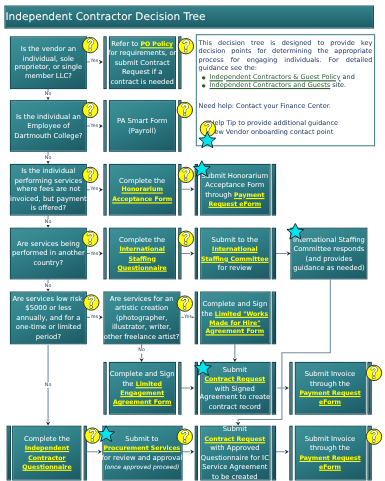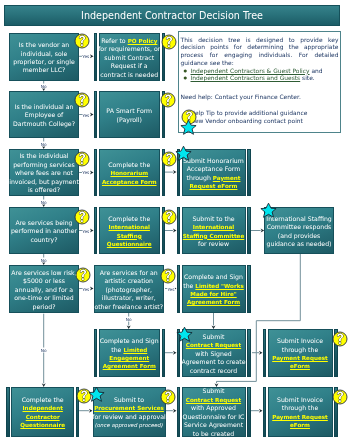--- a/index.html
+++ b/index.html
@@ -5,21 +5,21 @@
 <style>
   html,body{margin:0;padding:0;background:#ffffff;}
   body{width:350px;height:437px;position:relative;overflow:hidden;
        font-family:"DejaVu Sans",sans-serif;}
   .stage{position:absolute;left:0;top:0;width:350px;height:437px;background:#ffffff;}
 
   
   .hdr{position:absolute;left:4px;top:5px;width:336px;height:21px;
        background:linear-gradient(180deg,#35818a 0%,#2b747d 40%,#1b5c66 100%);
        border:1px solid #15505a;box-sizing:border-box;}
-  .hdr .t{display:block;text-align:center;color:#ffffff;font-size:9.6px;line-height:19px;}
+  .hdr .t{display:block;text-align:left;color:#ffffff;font-size:9.6px;line-height:19px;}
 
   
   .node{position:absolute;box-sizing:border-box;}
   .dec{background:linear-gradient(158deg,#3f9196 0%,#308089 40%,#1d5a64 100%);
        border:1px solid #16505b;}
   .proc .bar{position:absolute;top:0;bottom:0;width:3.5px;
        background:linear-gradient(160deg,#2e7880 0%,#1a545f 60%,#134a55 100%);
        border:1px solid #10454f;box-sizing:border-box;}
   .proc .barL{left:0;}
   .proc .barR{right:0;}

